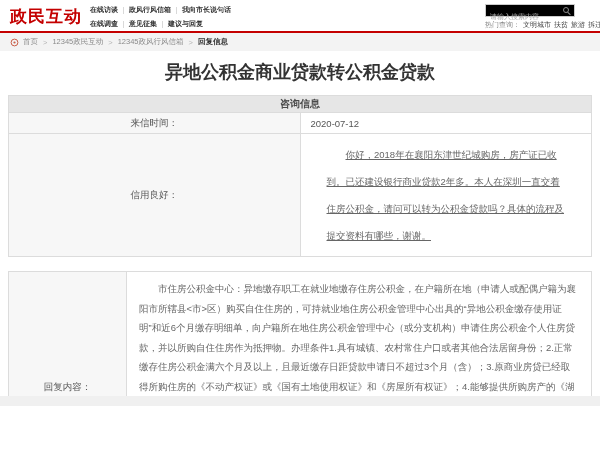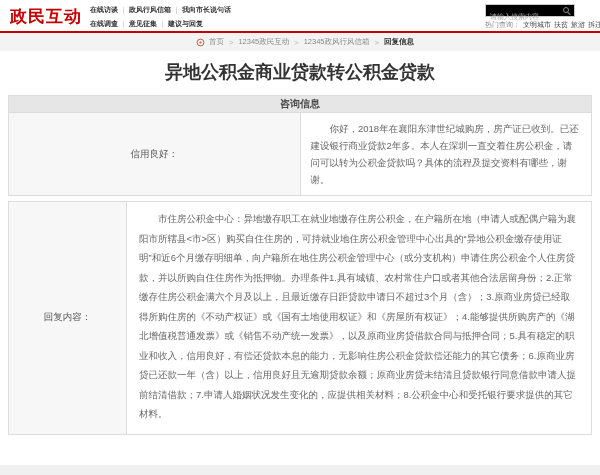--- a/index.html
+++ b/index.html
@@ -1,54 +1,54 @@
 <!DOCTYPE html>
 <html style="--accent: #c40000;"><head>
 <meta charset="utf-8">
 <style>
   * { margin:0; padding:0; box-sizing:border-box; }
   html,body { background:#fff; }
   body { font-family:"Liberation Sans","DejaVu Sans",sans-serif; }
-  .page { position:relative; width:600px; height:475px; background:#fff; overflow:hidden; margin:0; }
+  .page { position:relative; width:600px; height:406px; background:#fff; overflow:hidden; margin:0; }
 
   
   .hdr { position:relative; height:33px; background:#fff; border-bottom:2px solid var(--accent,#c40000); }
   .logo { position:absolute; left:10px; top:5px; font-size:17px; font-weight:bold; color:var(--accent,#c40000); letter-spacing:1px; cursor:pointer; }
   .topnav { position:absolute; left:90px; top:4px; }
   .nav-row { display:flex; align-items:center; height:12px; margin-bottom:2px; }
   .nav-row a { font-size:7px; font-weight:bold; color:#333; text-decoration:none; white-space:nowrap; cursor:pointer; }
   .nav-sep { display:inline-block; width:1px; height:7px; background:#d9d9d9; margin:0 5px; }
 
   .search-area { position:absolute; right:25px; top:4px; width:90px; }
   .search-box { position:relative; width:90px; height:13px; border:1px solid #ccc; background:#000000; }
   .search-box input { width:100%; height:100%; border:0; outline:none; font-size:7px; color:#666; padding:0 14px 0 4px; font-family:inherit; background:transparent; }
   .search-box input::placeholder { color:#aaa; }
   .mag { position:absolute; right:5px; top:2px; width:6px; height:6px; border:1px solid #8a8a8a; border-radius:50%; cursor:pointer; }
   .mag::after { content:""; position:absolute; right:-3px; bottom:-2px; width:4px; height:1px; background:#8a8a8a; transform:rotate(45deg); }
   .hot { margin-top:3px; font-size:7px; color:#888; white-space:nowrap; }
   .hot a { color:#444; text-decoration:none; margin-left:3px; cursor:pointer; }
 
   
-  .crumbbar { height:18px; background:#f3f3f3; display:flex; align-items:center; padding-left:10px;justify-content:center; }
+  .crumbbar { height:18px; background:#f3f3f3; display:flex; align-items:center; padding-left:10px; }
   .bc-icon { display:inline-flex; margin-right:4px; }
   .crumbbar a { font-size:7.5px; color:#8a8a8a; text-decoration:none; cursor:pointer; }
   .crumbbar .bc-sep { font-size:7.5px; color:#b5b5b5; margin:0 5px; }
   .crumbbar .current { font-size:7.5px; color:#333; font-weight:bold; }
 
   
   main { padding:0 8px; }
   h1 { text-align:center; font-size:18px; font-weight:bold; color:#333; margin:10px 0 11px; line-height:23px; }
 
   table.info { width:100%; border-collapse:collapse; table-layout:fixed; }
-  table.info.first { margin-bottom:5px; }
+  table.info.first { margin-bottom:14px; }
   table.info td { border:1px solid #dcdcdc; }
   td.sec { background:#e6e6e6; text-align:center; font-size:10px; font-weight:bold; color:#4a4a4a; height:16px; padding:1px 0; }
   td.lbl { width:118px; background:#f7f7f7; text-align:center; font-size:9.5px; color:#555; height:21px; }
   td.val { font-size:9.5px; color:#555; padding:3px 10px; background:#fff; }
-  td.para { line-height:17px; padding:7px 10px; color:#666; text-indent:2em; }
+  td.para { line-height:27px; padding:7px 26px; color:#666; text-indent:2em;text-decoration:underline; }
   td.para-lg { line-height:19.5px; padding:7px 12px 10px; color:#666; text-indent:2em; font-size:9.5px; }
 
   .footer-strip { position:absolute; left:0; right:0; bottom:0; height:10px; background:#f0f0f0; }
 </style>
 </head>
 <body>
 
 <div class="page">
 
   <div class="hdr">
@@ -100,20 +100,24 @@
 
   <main>
     <h1>异地公积金商业贷款转公积金贷款</h1>
 
     <table class="info first">
       <tbody>
           <tr>
         <td class="sec" colspan="2">咨询信息</td>
       </tr>
       <tr>
+        <td class="lbl">来信时间：</td>
+        <td class="val">2020-07-12</td>
+      </tr>
+      <tr>
         <td class="lbl">信用良好：</td>
         <td class="val para">你好，2018年在襄阳东津世纪城购房，房产证已收到。已还建设银行商业贷款2年多。本人在深圳一直交着住房公积金，请问可以转为公积金贷款吗？具体的流程及提交资料有哪些，谢谢。</td>
       </tr>
     </tbody>
       </table>
 
     <table class="info">
       <tbody>
       <tr>
         <td class="lbl">回复内容：</td>

